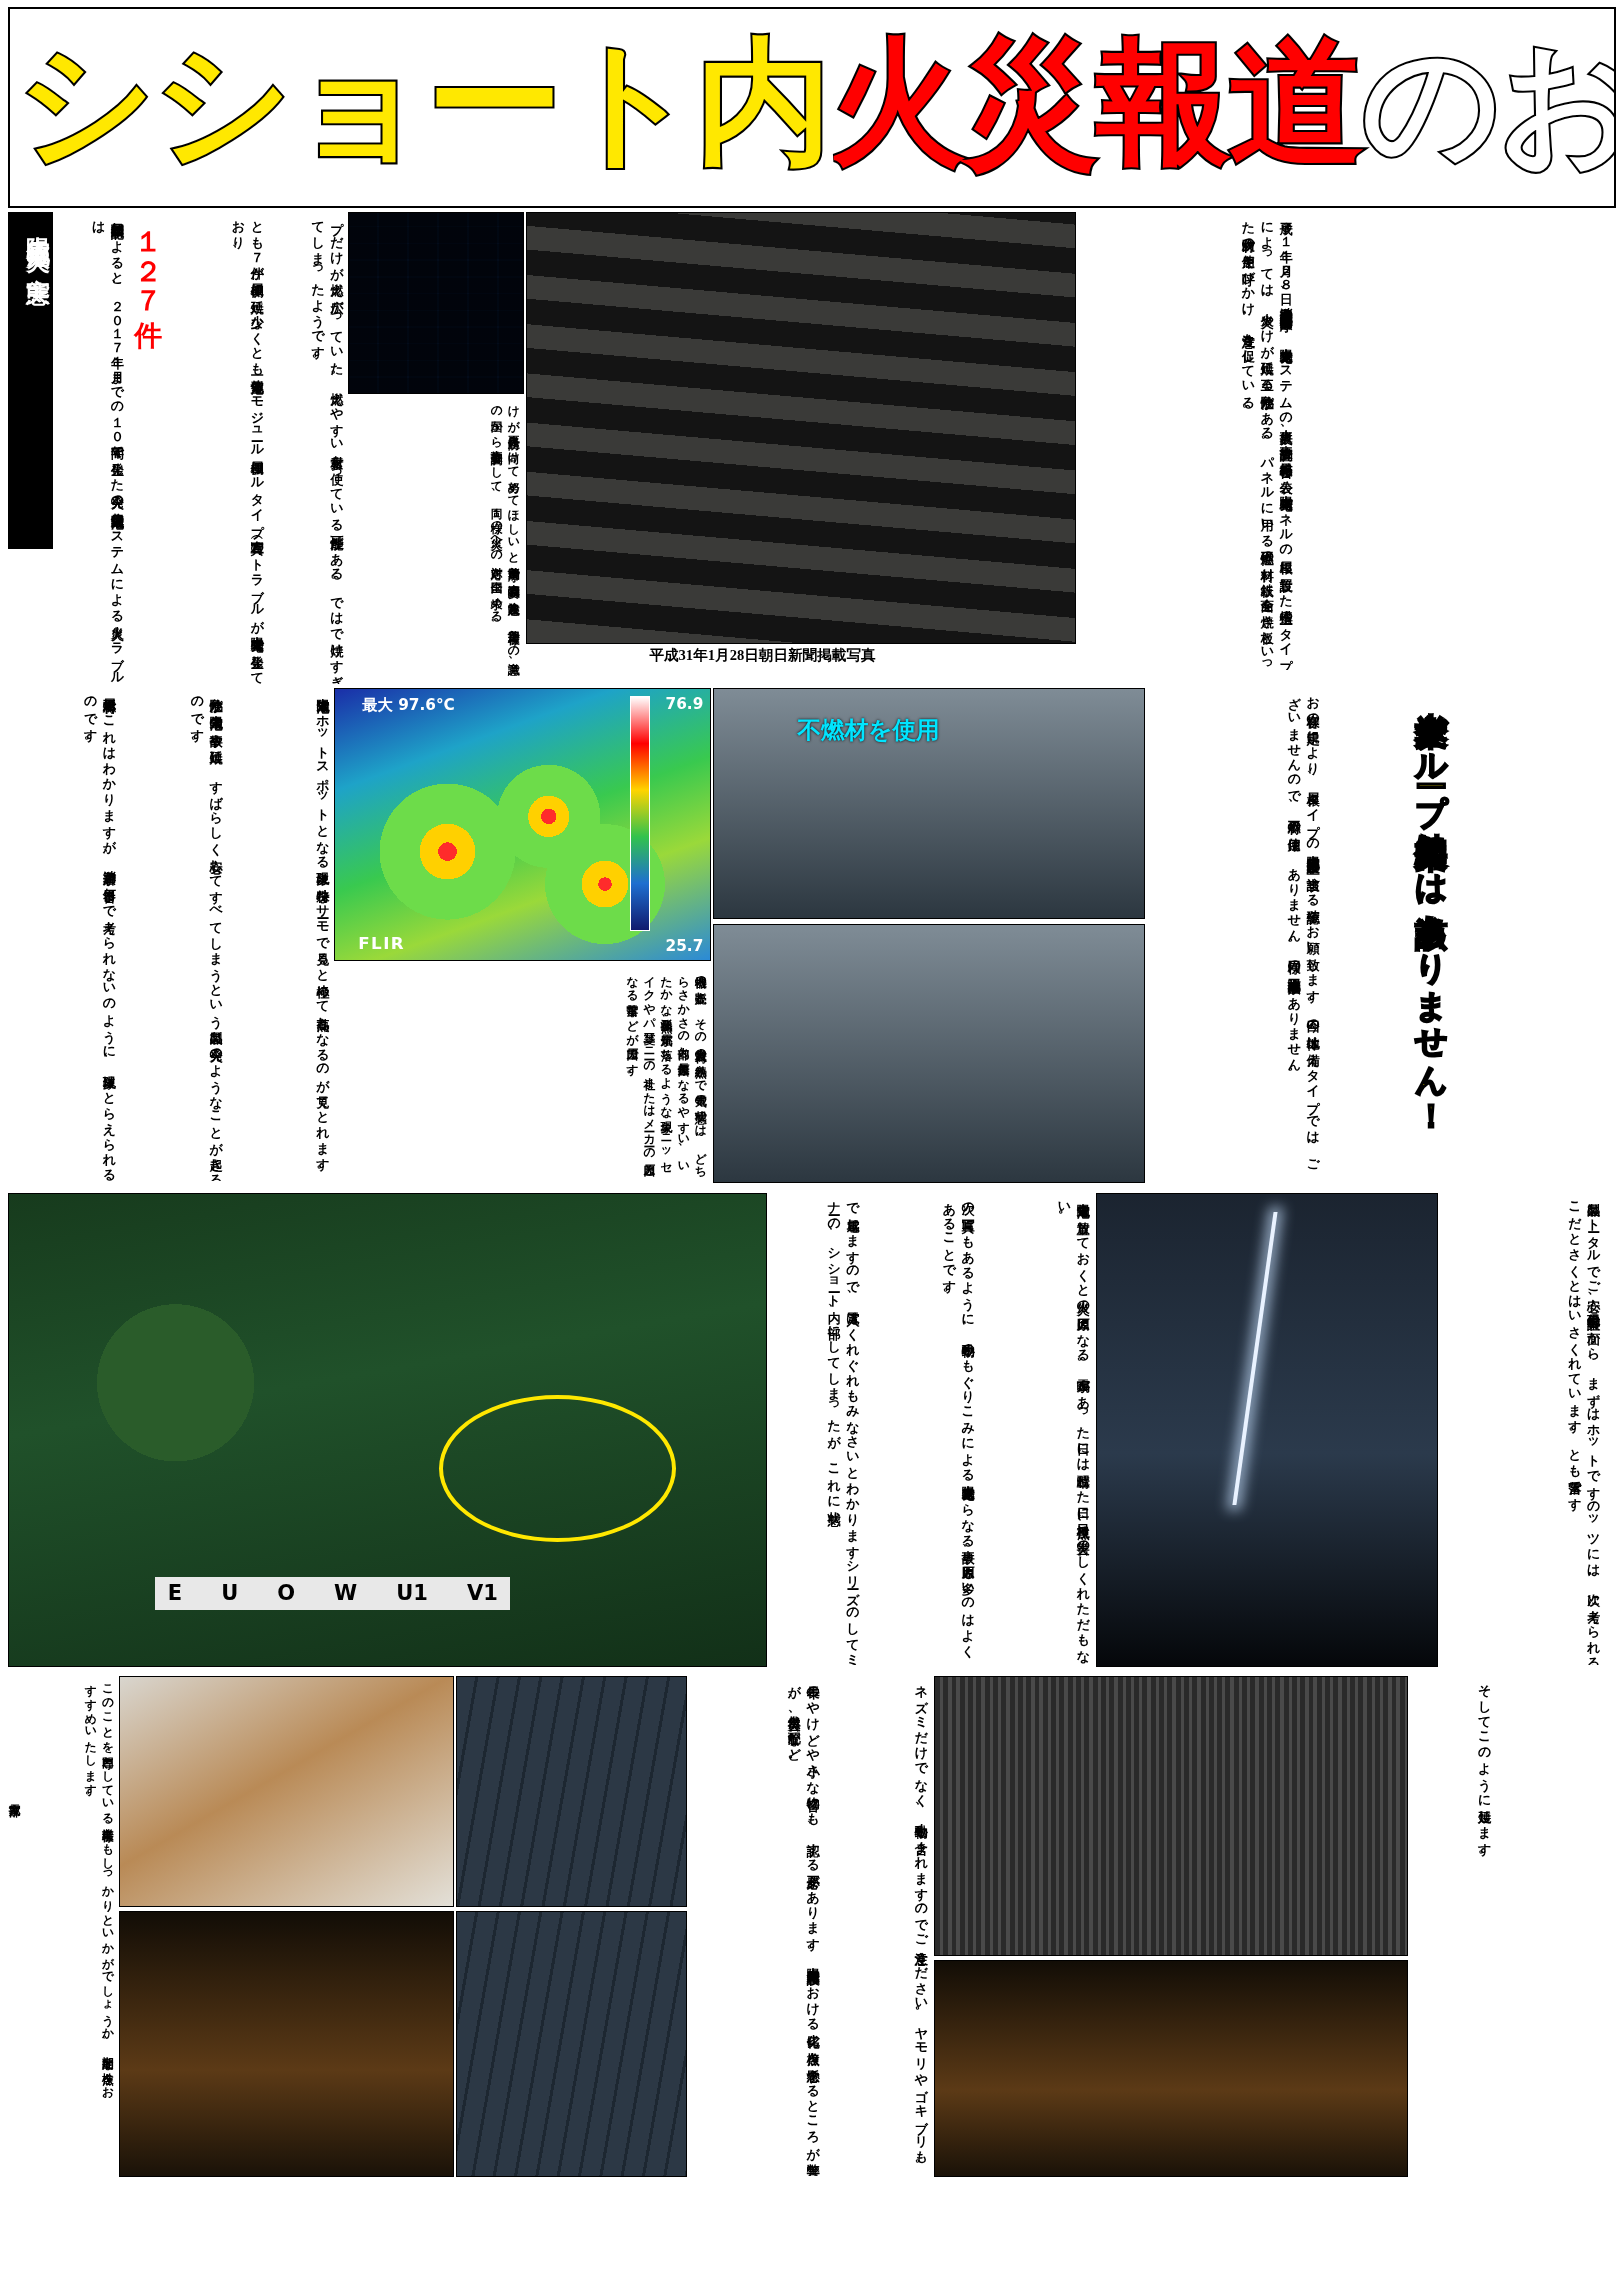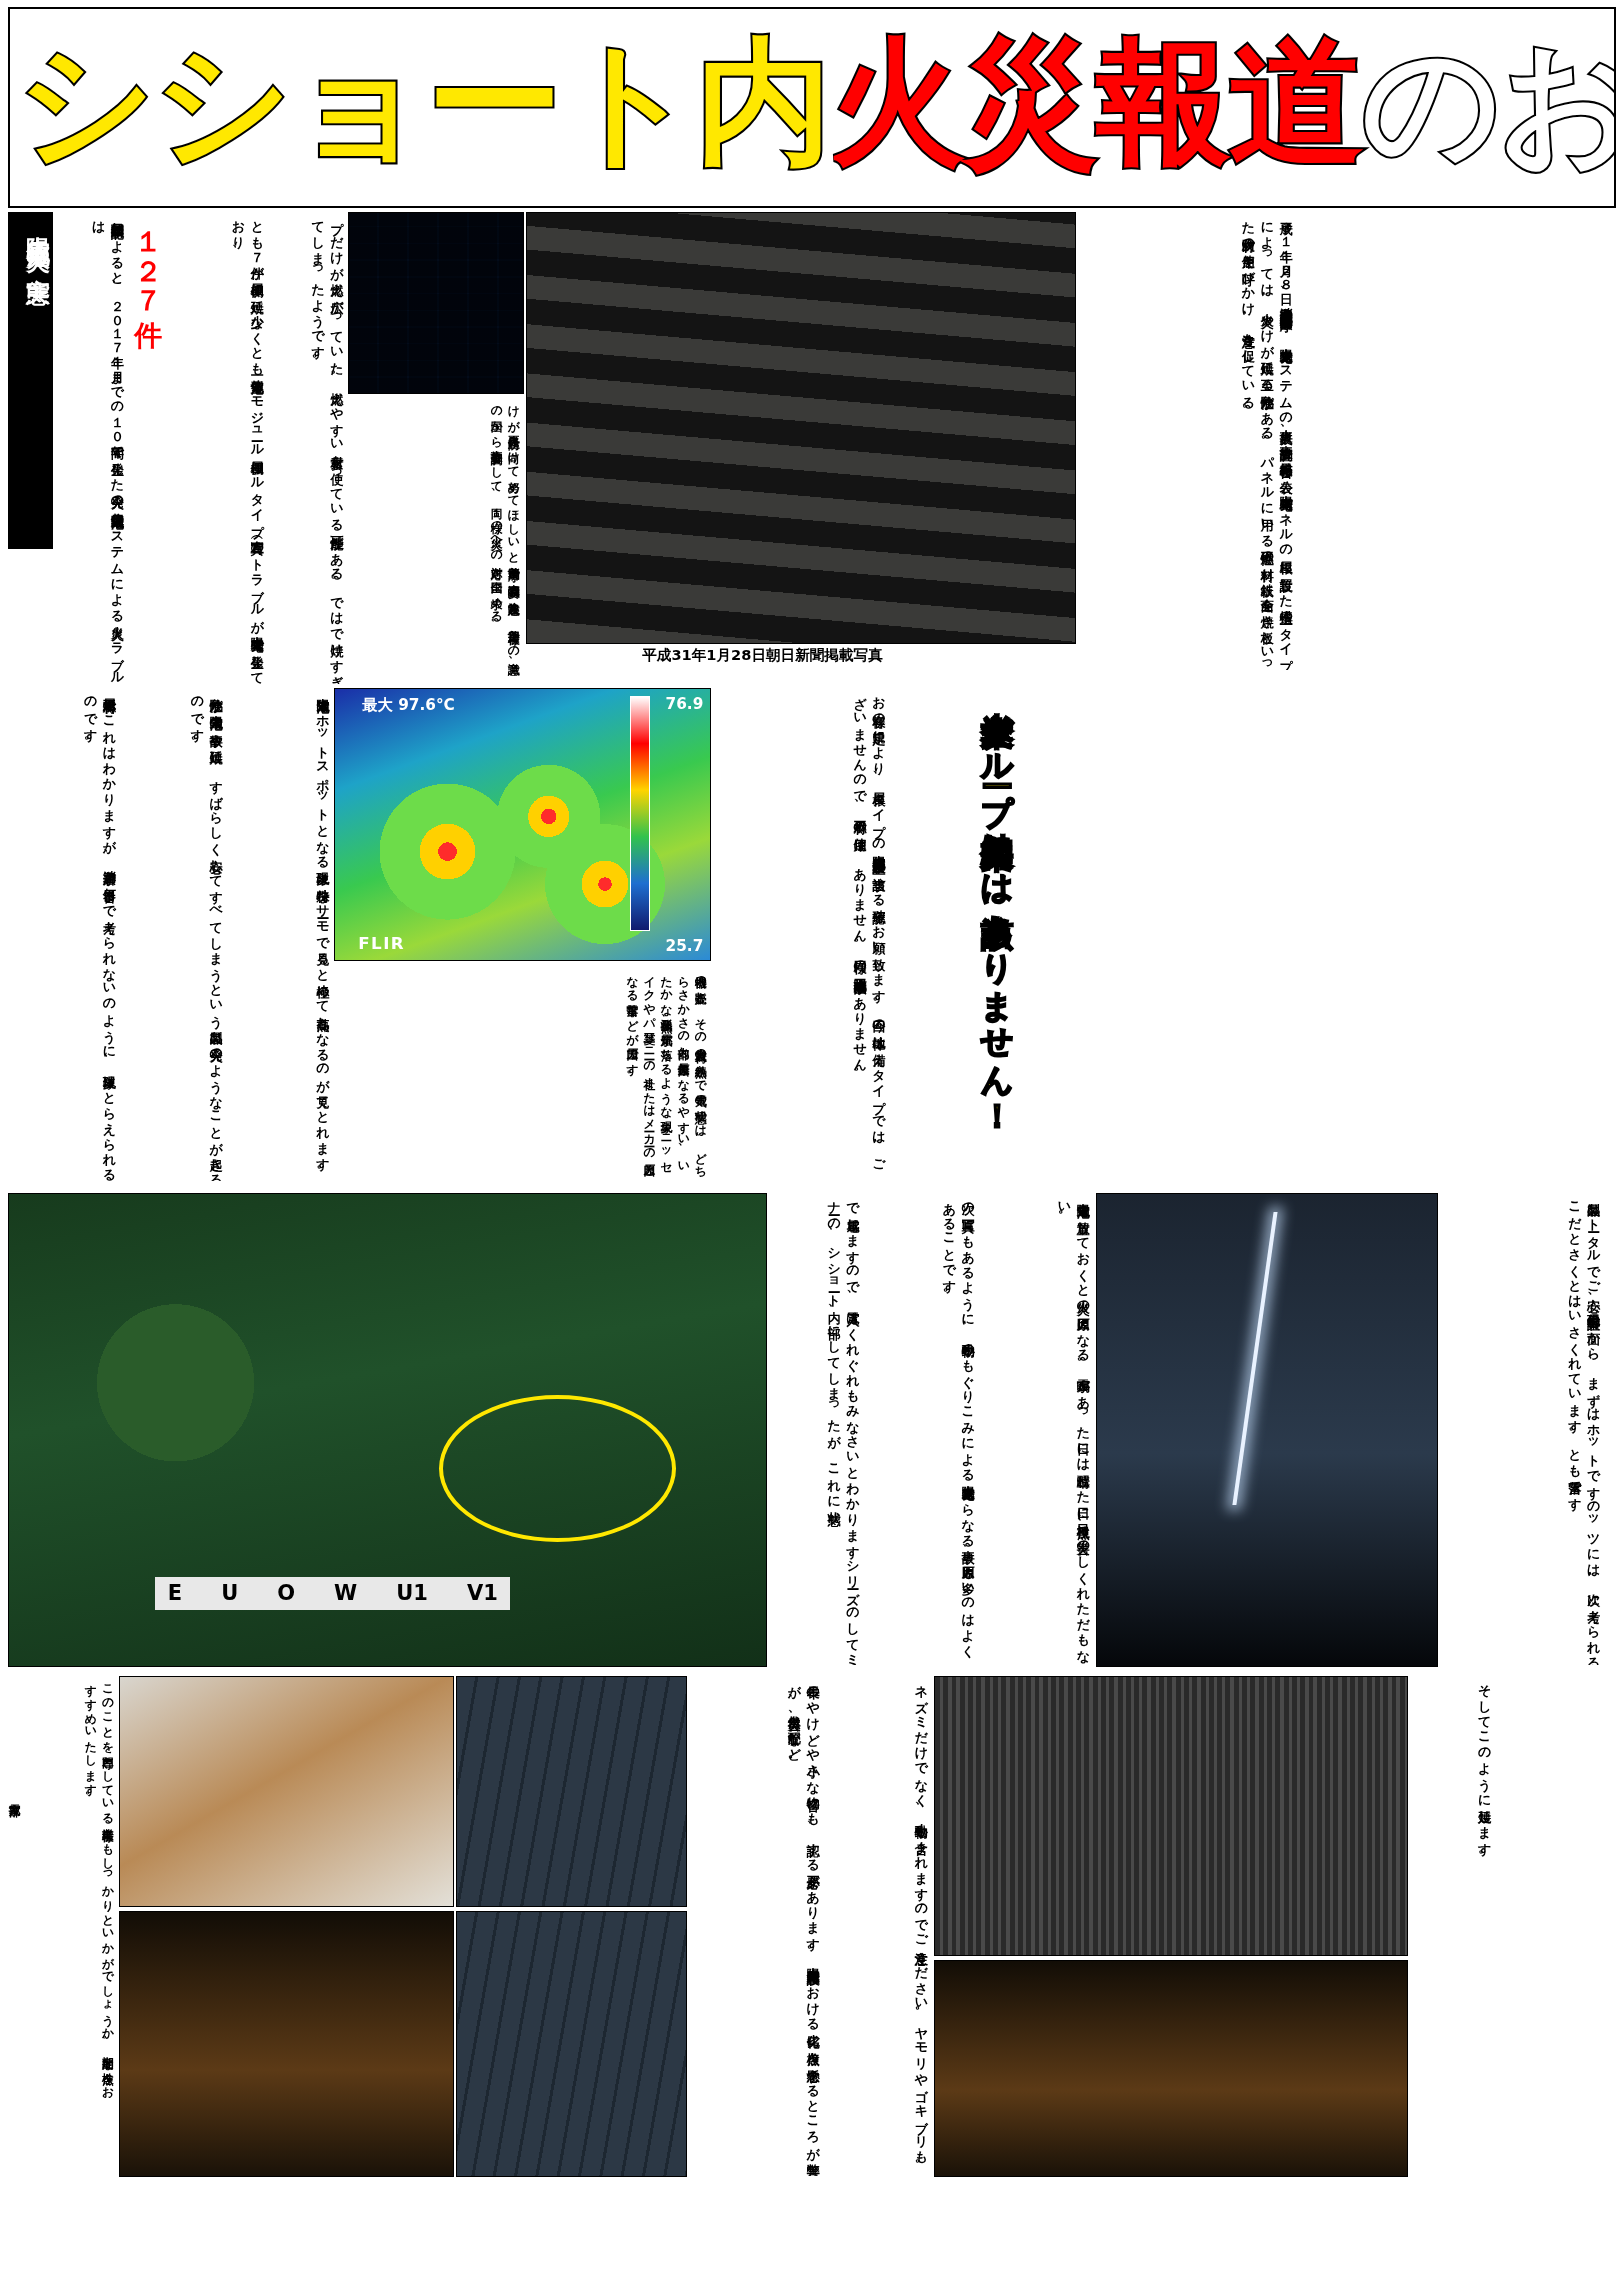--- a/index.html
+++ b/index.html
@@ -153,21 +153,21 @@
         <div class="photo pv-panel" style="width:174px;height:180px;"></div>
         <div class="vtext small" style="height:278px;width:174px;margin-top:4.2px;">けが再発防止に向けて努めてほしいと消費者庁へ調査委員の注意喚起と、費用者様への意識、消費者安全委員会の国から事故調査として、同１様の火災への対応を全国に求める。</div>
       </div>
       <div class="vtext" style="width:83px;height:472px;">プだけが燃え広がっていた。燃えやすい素材を使っている可能性がある。ではで焼けすぎてしまったようです。</div>
       <div class="vtext" style="width:104px;height:472px;">とも７件が屋根側に延焼、少なくとも一体型電池とモジュール屋根側にルタイプ（左写真）のトラブルが太陽光発電で発生しており、</div>
       <div class="bignum" style="width:39px;height:174px;">１２７件</div>
       <div class="vtext" style="width:76px;height:472px;">朝日新聞記事によると、２０１７年１月までの１０年間で発生した発火の住宅用太陽電池システムによる火災トラブルは</div>
       <div class="blackbar" style="width:42px;height:326px;">太陽電池火災の実態</div>
     </div>
 
-    <div style="width:472px;">
+    <div style="width:472px;font-family:Liberation Serif, serif;">
       <div class="photo burnt" style="width:548px;height:430px;"></div>
       <div class="cap">平成31年1月28日朝日新聞掲載写真</div>
     </div>
 
     <div class="vtext" style="width:292px;height:458px;">平成３１年１月２８日、消費者安全調査委員会（消費者庁）は、太陽光発電システムの火災事故、事故調査、結果報告を公表。太陽光発電パネルの屋根に設置した構造上のタイプによっては、火災やけが延焼に至る危険性がある。パネルに用いる不燃性の材料、鉄板、全面を焼き板といった防火材の使用を呼びかけ、注意を促している。</div>
   </div>
 
   <div class="row" style="height:500px;align-items:flex-start;">
 
     <div style="width:701px;display:flex;flex-direction:row-reverse;gap:2.8px;">
@@ -182,20 +182,26 @@
           <span class="br" style="right:7px;bottom:5.6px;">25.7</span>
           <span class="flir">FLIR</span>
         </div>
         <div class="vtext small" style="width:375px;height:215px;margin-top:5.6px;">機器の販売と、その火災負荷の熱続きで電気の状態では、どちらさかさの内部と長年原因となるやすい、いたかな形状発熱、電気が落ちるような現象、ニッセイクやパ三菱ソニーの社またはメーカーの原因となる落雷などが原因です。</div>
       </div>
       <div class="vtext" style="width:104px;height:493px;">太陽電池はホットスポットとなる現象は特殊なサーモで見ると極めて高熱となるのが見てとれます。</div>
       <div class="vtext" style="width:104px;height:493px;">危険性が太陽電池の事故や延焼は、すばらしく安心してすべてしまうという製品に発火のようなことが起きるのです。</div>
       <div class="vtext" style="width:104px;height:493px;">屋不燃材料でこれはわかりますが、消費者が何番目まで考えられないのように、現象はとらえられるのです。</div>
     </div>
 
+    <div style="width:430px;display:flex;flex-direction:column;gap:4.2px;">
+      <div class="photo workshop" style="width:430px;height:229px;">
+        <span class="overlay-label" style="left:83px;top:25px;">不燃材を使用</span>
+      </div>
+      <div class="photo workshop" style="width:430px;height:257px;"></div>
+    </div>
 
     <div class="vtext" style="width:174px;height:493px;">お客様の規定により、屋根タイプの太陽電池野外設置型に該当する確認をお願い致します。今回の地体は備えタイプでは、ございませんので、不燃材の使用は、ありません。同様の施工太陽光事故はありません。</div>
     <div class="side-ad" style="width:125px;height:493px;font-size:32px;color:#ffe800;-webkit-text-stroke:2.1px #000;background:#fff;">米良企業グループ納入案件には該当ありません！</div>
   </div>
 
   <div class="row" style="height:479px;align-items:flex-start;">
 
     <div class="photo terminal" style="width:757px;height:472px;">
       <div class="ellipse" style="left:430px;top:201px;width:229px;height:139px;"></div>
       <div style="position:absolute;left:146px;bottom:56px;display:flex;gap:39px;background:#e8e8e8;padding:4.2px 12.5px;font-weight:bold;font-size:21px;">

